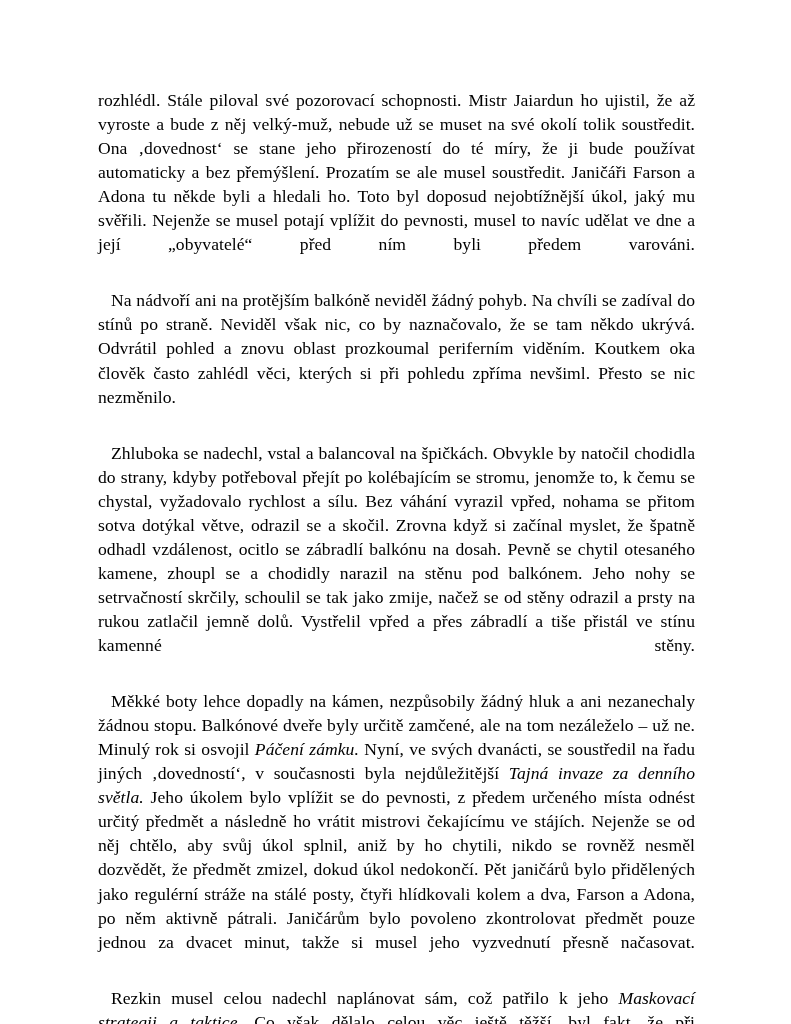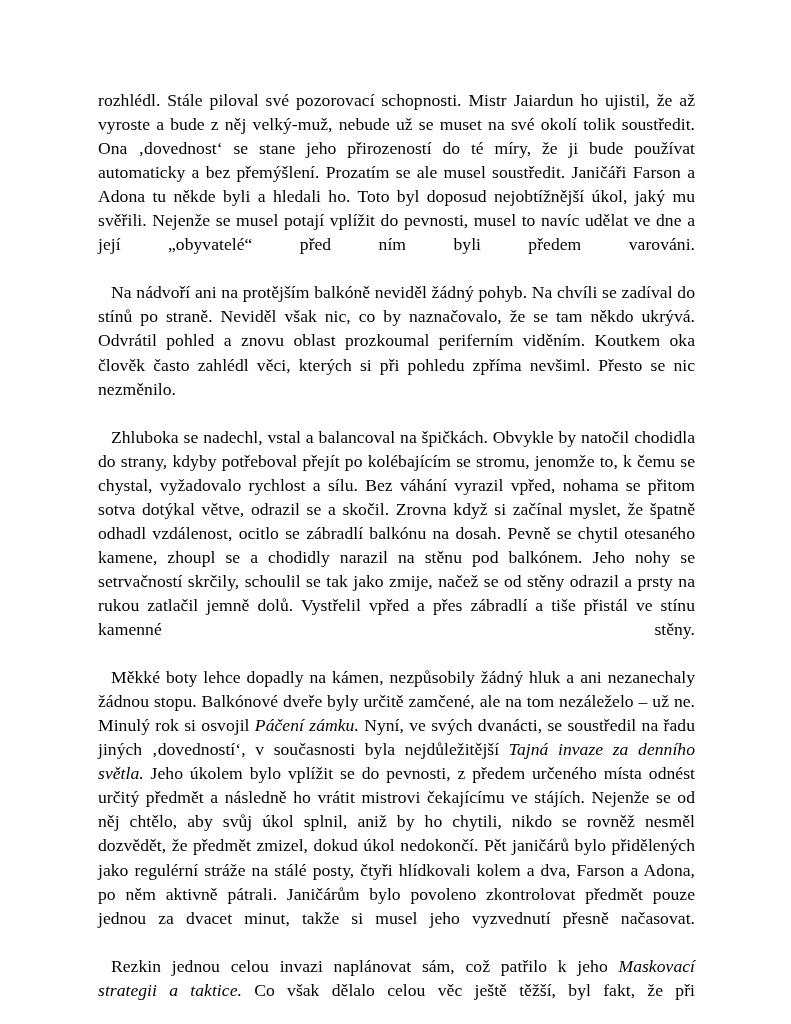--- a/index.html
+++ b/index.html
@@ -43,20 +43,21 @@
     letter-spacing: 0.002em;
   }
 
   
   p.para.continuation {
     text-indent: 0;
   }
   
   p.para.indented {
     text-indent: 13px;
+    margin-top: 8px;
   }
 
   
   p.para::after {
     content: "";
     display: inline-block;
     width: 100%;
   }
 
   em.title-italic {
@@ -64,15 +65,15 @@
 </style>
 </head>
 <body>
 
 <div id="page">
   <div id="text-column">
       <p class="para continuation"><span>rozhlédl. Stále piloval své pozorovací schopnosti. Mistr Jaiardun ho ujistil, že až vyroste a bude z něj velký-muž, nebude už se muset na své okolí tolik soustředit. Ona ‚dovednost‘ se stane jeho přirozeností do té míry, že ji bude používat automaticky a bez přemýšlení. Prozatím se ale musel soustředit. Janičáři Farson a Adona tu někde byli a hledali ho. Toto byl doposud nejobtížnější úkol, jaký mu svěřili. Nejenže se musel potají vplížit do pevnosti, musel to navíc udělat ve dne a její „obyvatelé“ před ním byli předem varováni.</span></p>
       <p class="para indented"><span>Na nádvoří ani na protějším balkóně neviděl žádný pohyb. Na chvíli se zadíval do stínů po straně. Neviděl však nic, co by naznačovalo, že se tam někdo ukrývá. Odvrátil pohled a znovu oblast prozkoumal periferním viděním. Koutkem oka člověk často zahlédl věci, kterých si při pohledu zpříma nevšiml. Přesto se nic nezměnilo.</span></p>
       <p class="para indented"><span>Zhluboka se nadechl, vstal a balancoval na špičkách. Obvykle by natočil chodidla do strany, kdyby potřeboval přejít po kolébajícím se stromu, jenomže to, k čemu se chystal, vyžadovalo rychlost a sílu. Bez váhání vyrazil vpřed, nohama se přitom sotva dotýkal větve, odrazil se a skočil. Zrovna když si začínal myslet, že špatně odhadl vzdálenost, ocitlo se zábradlí balkónu na dosah. Pevně se chytil otesaného kamene, zhoupl se a chodidly narazil na stěnu pod balkónem. Jeho nohy se setrvačností skrčily, schoulil se tak jako zmije, načež se od stěny odrazil a prsty na rukou zatlačil jemně dolů. Vystřelil vpřed a přes zábradlí a tiše přistál ve stínu kamenné stěny.</span></p>
       <p class="para indented"><span>Měkké boty lehce dopadly na kámen, nezpůsobily žádný hluk a ani nezanechaly žádnou stopu. Balkónové dveře byly určitě zamčené, ale na tom nezáleželo – už ne. Minulý rok si osvojil </span><em class="title-italic">Páčení zámku.</em><span> Nyní, ve svých dvanácti, se soustředil na řadu jiných ‚dovedností‘, v současnosti byla nejdůležitější </span><em class="title-italic">Tajná invaze za denního světla.</em><span> Jeho úkolem bylo vplížit se do pevnosti, z předem určeného místa odnést určitý předmět a následně ho vrátit mistrovi čekajícímu ve stájích. Nejenže se od něj chtělo, aby svůj úkol splnil, aniž by ho chytili, nikdo se rovněž nesměl dozvědět, že předmět zmizel, dokud úkol nedokončí. Pět janičárů bylo přidělených jako regulérní stráže na stálé posty, čtyři hlídkovali kolem a dva, Farson a Adona, po něm aktivně pátrali. Janičárům bylo povoleno zkontrolovat předmět pouze jednou za dvacet minut, takže si musel jeho vyzvednutí přesně načasovat.</span></p>
-      <p class="para indented"><span>Rezkin jednou celou invazi naplánovat sám, což patřilo k jeho </span><em class="title-italic">Maskovací strategii a taktice.</em><span> Co však dělalo celou věc ještě těžší, byl fakt, že při</span></p>
+      <p class="para indented"><span>Rezkin musel celou nadechl naplánovat sám, což patřilo k jeho </span><em class="title-italic">Maskovací strategii a taktice.</em><span> Co však dělalo celou věc ještě těžší, byl fakt, že při</span></p>
     </div>
 </div>
 
 </body></html>

